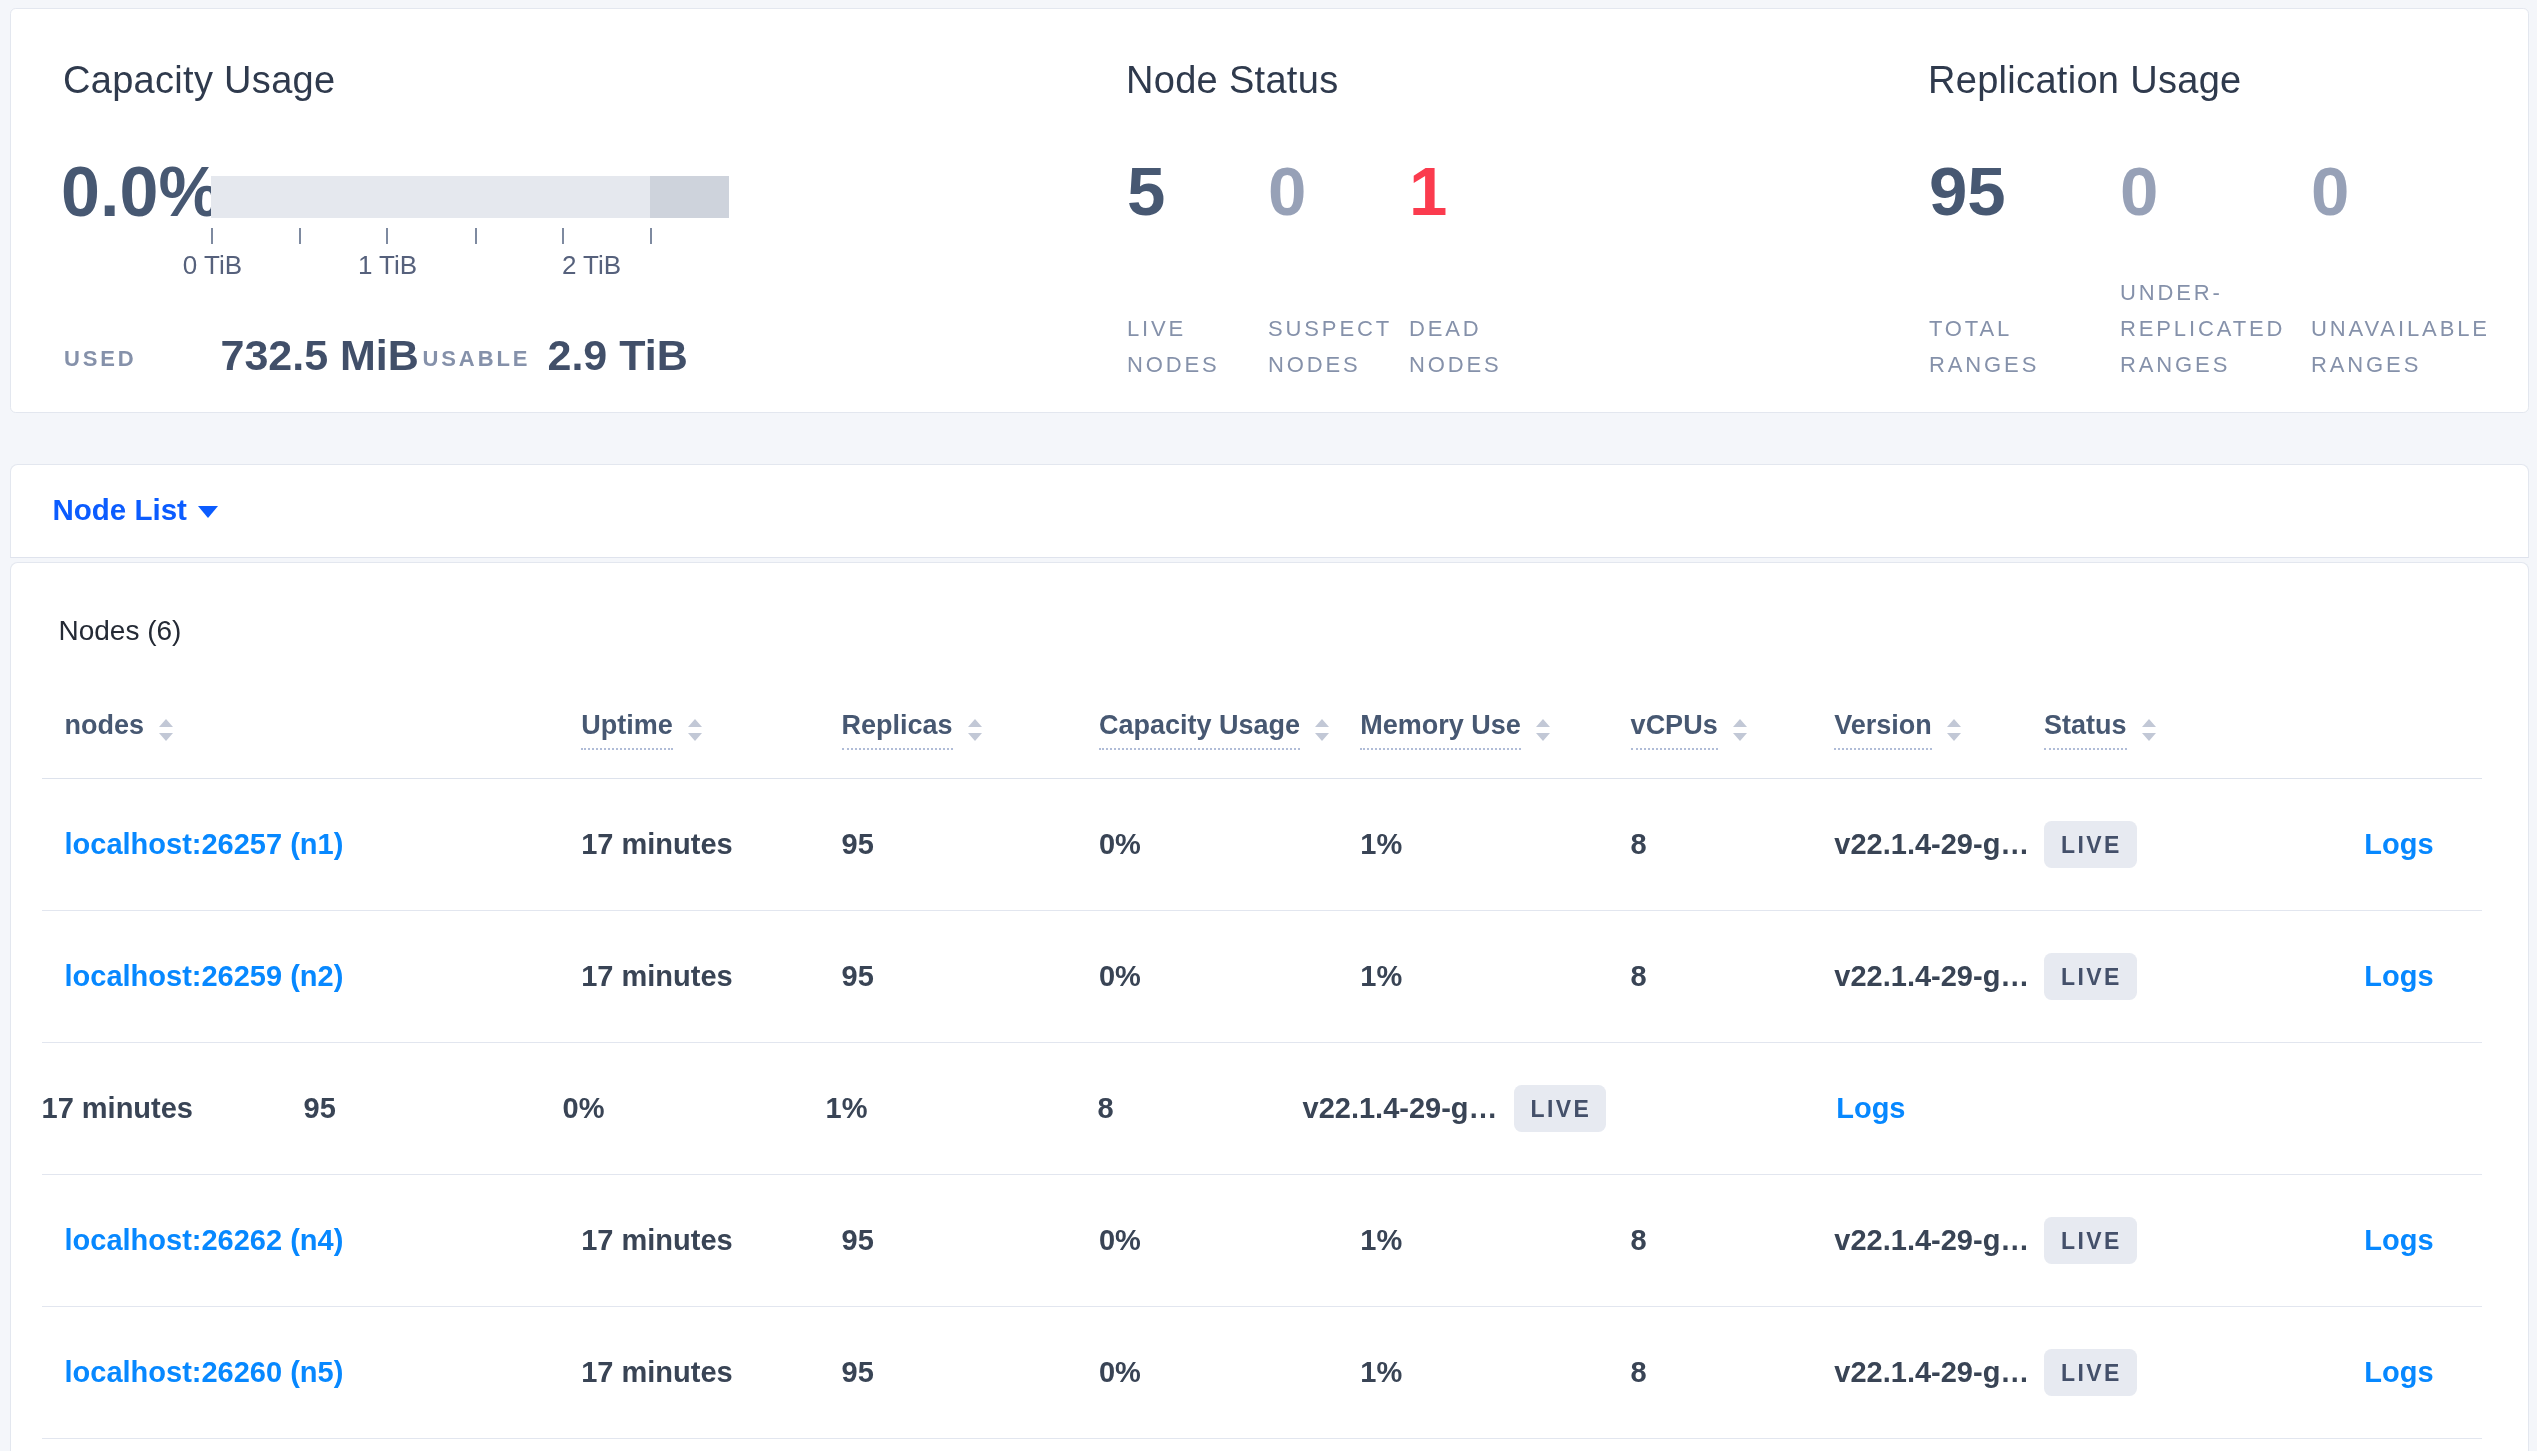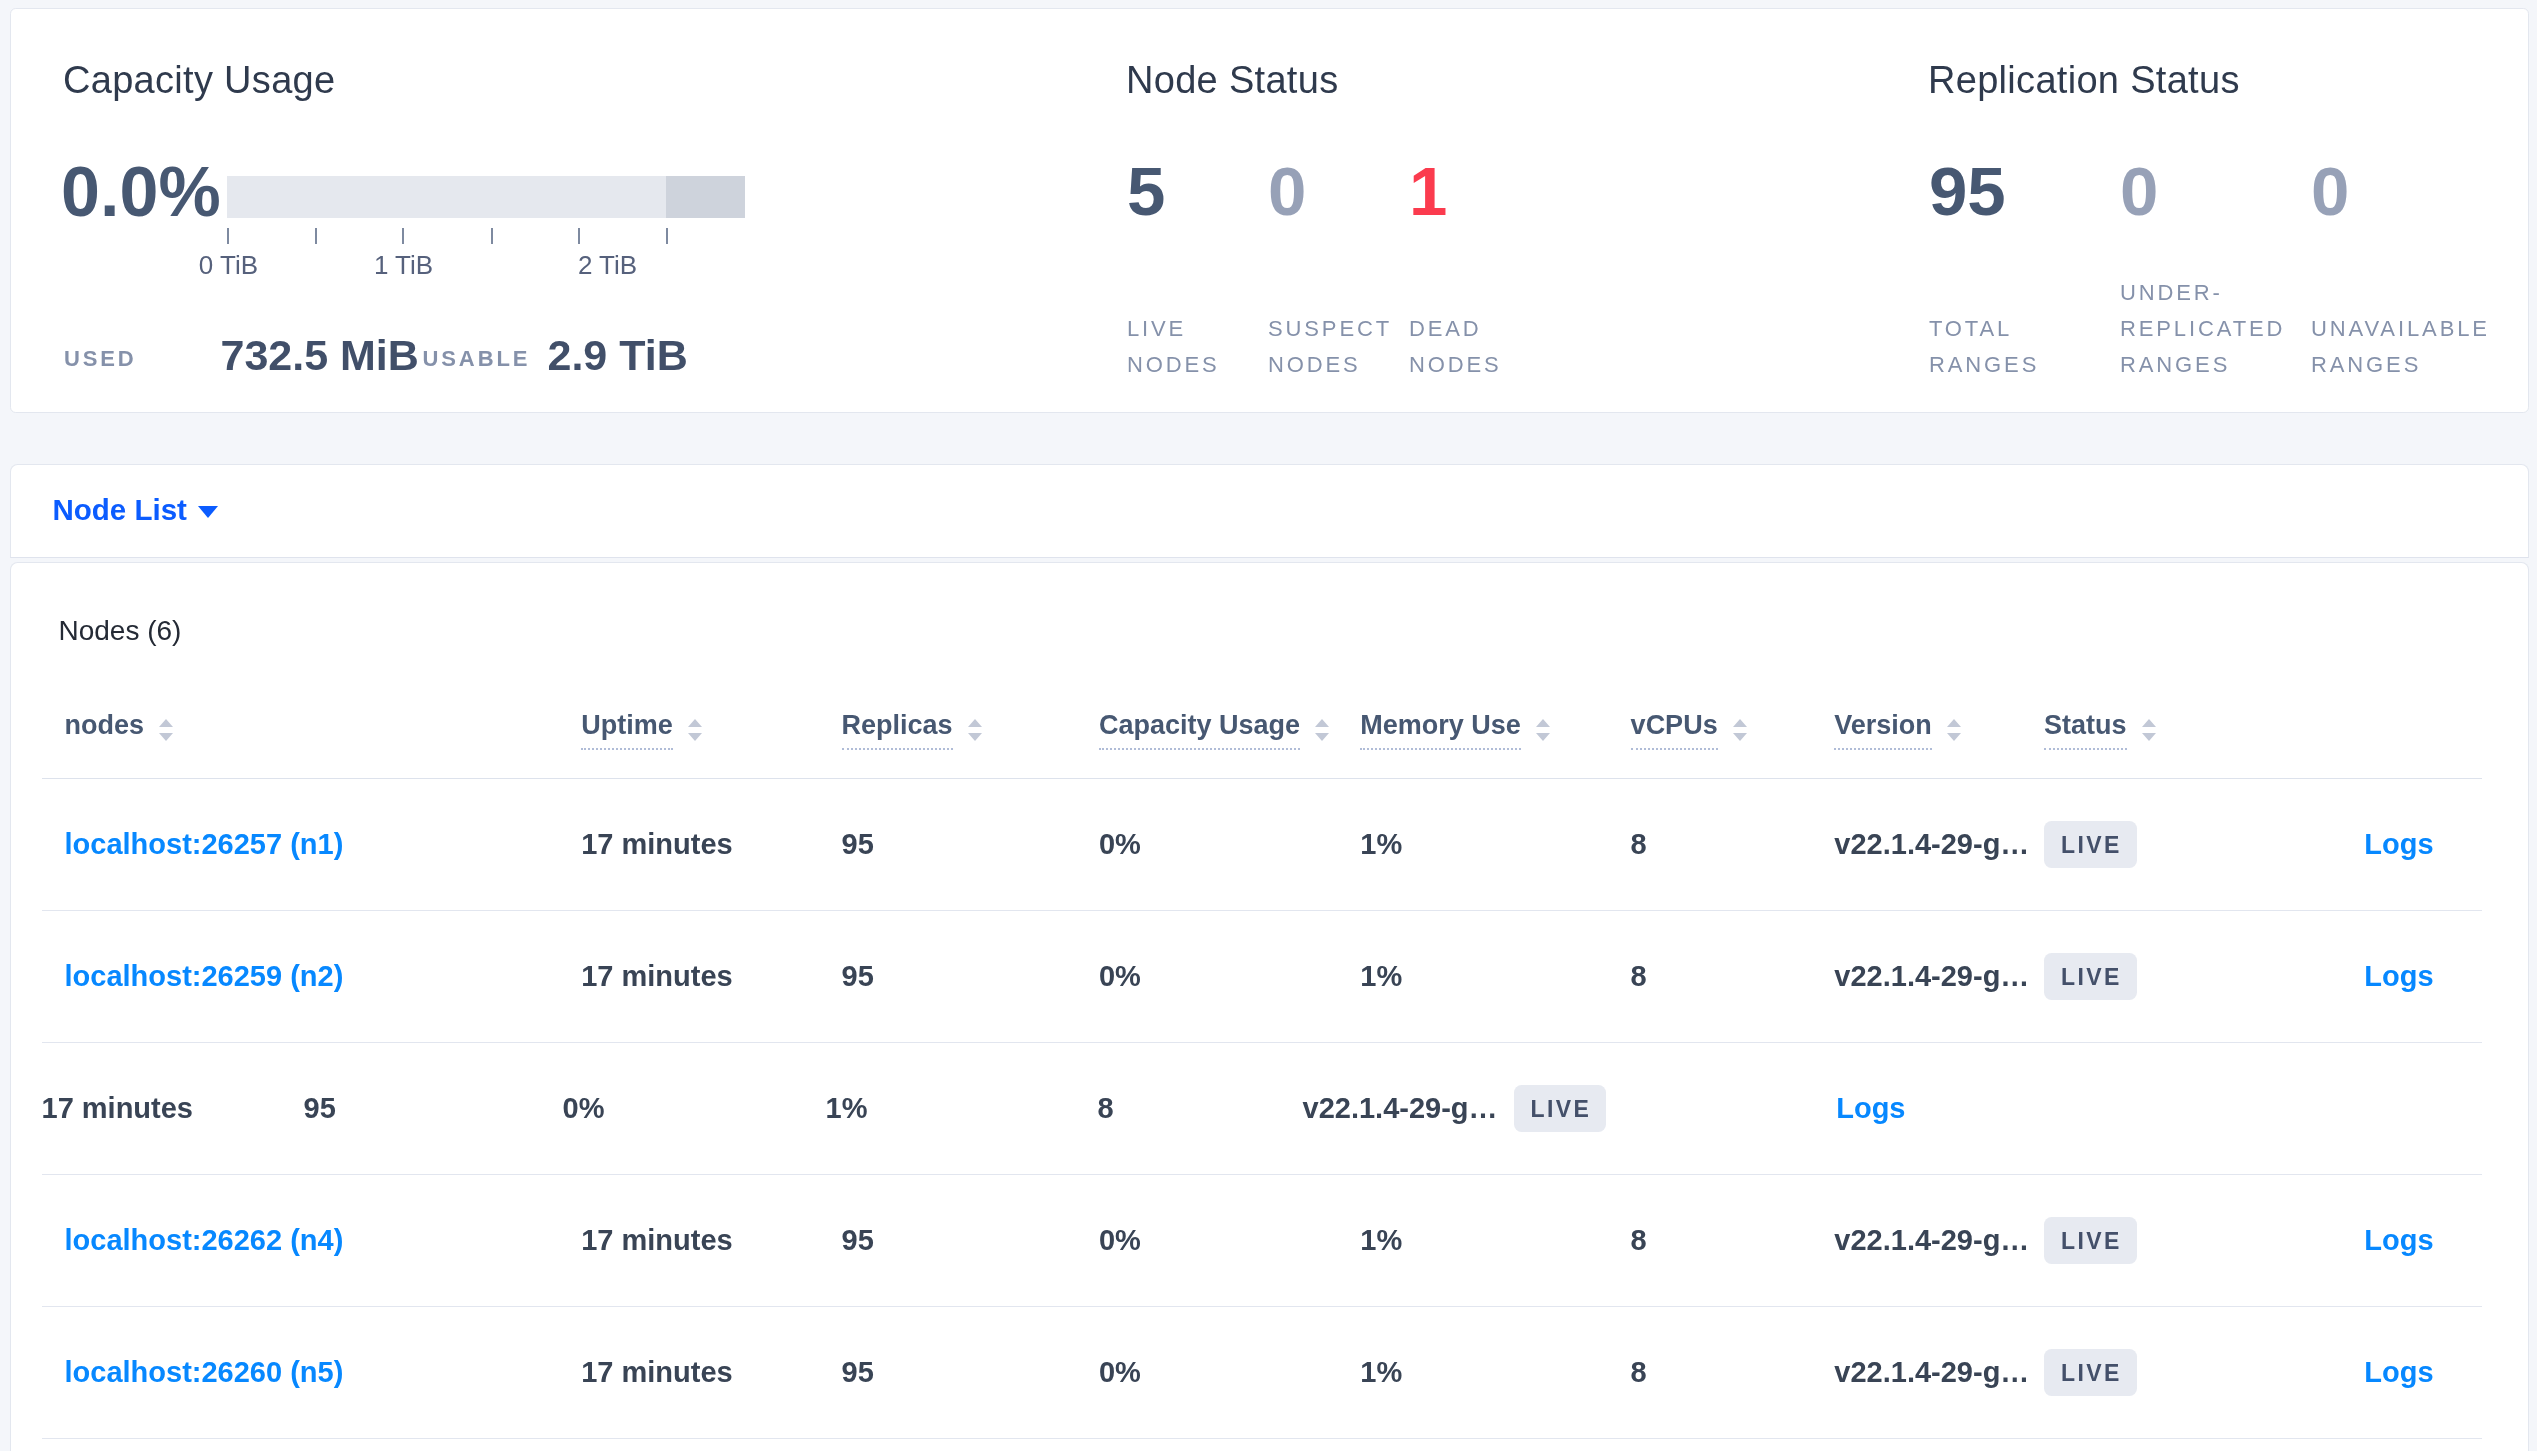--- a/index.html
+++ b/index.html
@@ -22,21 +22,21 @@
   .panel-nodes { left: 1105px; width: 781px; }
   .panel-repl { left: 1907px; width: 610px; }
   .panel-title {
     position: absolute; left: 10.5px; top: 50px; margin: 0;
     font-size: 38px; font-weight: 500; color: var(--heading, #2f3a4d); letter-spacing: 0.3px;
   }
   .cap-percent {
     position: absolute; left: 8.6px; top: 143px;
     font-size: 70px; font-weight: 700; color: var(--metric-dark, #475872);
   }
-  .cap-chart { position: absolute; left: 174px; top: 167px; width: 519px; text-align: center; }
+  .cap-chart { position: absolute; left: 158px; top: 167px; width: 519px; text-align: center; }
   .cap-bar { display: flex; height: 42px; width: 519px; }
   .cap-bar-light { background: var(--bar-light, #e5e8ee); height: 100%; }
   .cap-bar-dark  { background: var(--bar-dark, #ced3dc); height: 100%; }
   .cap-ticks { position: relative; height: 16px; margin-top: 10.5px; }
   .cap-ticks i { position: absolute; top: 0; width: 2.9px; height: 16px; background: #7e8aa0; }
   .cap-ticks i:nth-child(1){left:0;} .cap-ticks i:nth-child(2){left:88px;}
   .cap-ticks i:nth-child(3){left:175px;} .cap-ticks i:nth-child(4){left:264px;}
   .cap-ticks i:nth-child(5){left:351px;} .cap-ticks i:nth-child(6){left:439px;}
   .cap-ticklabels { position: relative; height: 32px; margin-top: 5.7px; }
   .cap-ticklabels span {
@@ -172,21 +172,21 @@
           <div class="metric-label w148">LIVE
 NODES</div>
           <div class="metric-label w148">SUSPECT
 NODES</div>
           <div class="metric-label w148">DEAD
 NODES</div>
         </div>
     </div>
 
     <div class="panel panel-repl">
-      <h3 class="panel-title">Replication Status</h3>
+      <h3 class="panel-title">Replication Usage</h3>
       <div class="metrics" id="rs-metrics">
           <div class="metric-value tone-dark w200">95</div>
           <div class="metric-value tone-muted w200">0</div>
           <div class="metric-value tone-muted w200">0</div>
         </div>
       <div class="metric-labels" id="rs-labels">
           <div class="metric-label w200">TOTAL
 RANGES</div>
           <div class="metric-label w200">UNDER-
 REPLICATED

